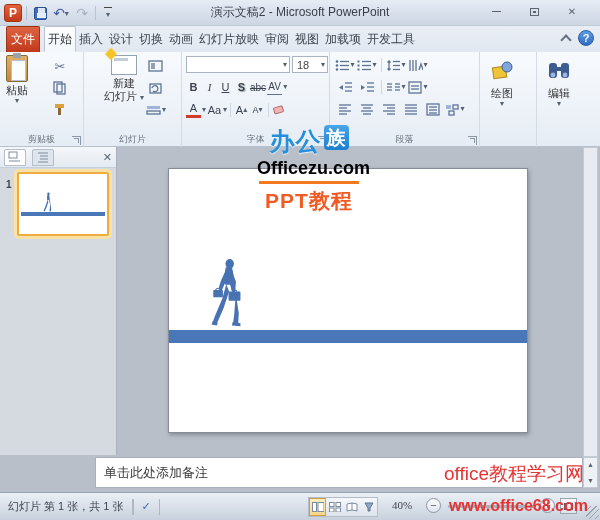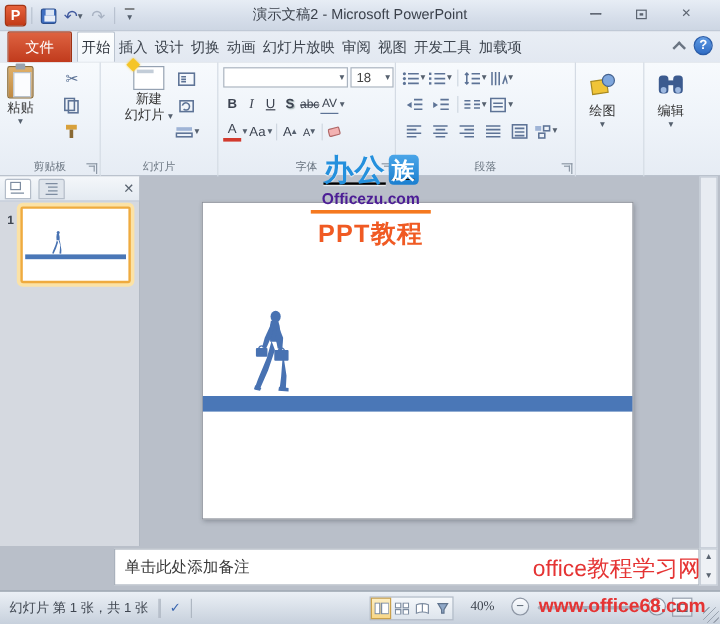--- a/index.html
+++ b/index.html
@@ -29,21 +29,21 @@
   .wbtn{width:28px;height:15px;display:flex;align-items:center;justify-content:center;color:#5c6470;font-size:10px;}
   .min-glyph{width:9px;height:1px;background:#5c6470;border:1px solid #5c6470;border-top:none;}
   .max-glyph{width:9px;height:8px;border:1px solid #5c6470;position:relative;}
   .max-glyph:before{content:"";position:absolute;left:2px;top:2px;width:3px;height:2px;background:#5c6470;}
 
   
   #tabrow{left:0;top:26px;width:600px;height:26px;background:linear-gradient(#e9eef5,#e2e8f1);}
   .tabs{display:flex;height:26px;align-items:flex-end;padding-left:6px;}
   .tab{font-size:12px;color:#3c434d;padding:5px 3px 5px;height:26px;display:flex;align-items:center;}
   .tab-file{background:linear-gradient(#de6341,#c03a1c);color:#fff;border:1px solid #9e3214;border-bottom:none;
-    border-radius:2px 2px 0 0;padding:5px 14px;margin-right:4px;}
+    border-radius:2px 2px 0 0;padding:5px 4px;margin-right:4px;}
   .tab-active{background:linear-gradient(#fdfefe,#f3f7fb);border:1px solid #bac3cf;border-bottom:1px solid #f3f7fb;
     border-radius:2px 2px 0 0;color:#2f353d;}
   .tabrow-right{right:6px;top:30px;display:flex;gap:8px;align-items:center;}
   .chev-up{width:8px;height:8px;border-left:2px solid #6a7482;border-top:2px solid #6a7482;transform:rotate(45deg);margin-top:3px;}
   .help-btn{width:16px;height:16px;border-radius:50%;background:linear-gradient(#5f9be4,#2f6cc4);color:#fff;
     font-size:11px;font-weight:bold;display:flex;align-items:center;justify-content:center;border:1px solid #2a5ca8;}
 
   
   #ribbon{left:0;top:52px;width:600px;height:95px;background:linear-gradient(#f7fafd,#eef3f9 55%,#e6ecf4);
     border-bottom:1px solid #b8c1cd;display:flex;}
@@ -62,25 +62,25 @@
   .newslide-ic:before{content:"";position:absolute;left:2px;top:2px;width:14px;height:3px;background:#c3cdd8;}
   .newslide-ic:after{content:"";position:absolute;left:-5px;top:-6px;width:8px;height:8px;background:#f5c527;transform:rotate(45deg);box-shadow:0 0 2px #f5c527;}
   .combo{background:#fff;border:1px solid #aab4c0;height:17px;display:flex;align-items:center;justify-content:space-between;
     font-size:11px;color:#444;padding:0 2px 0 4px;}
   .fbtn{min-width:15px;height:16px;display:flex;align-items:center;justify-content:center;font-size:11px;color:#3c4document type3-48;color:#3c4350;}
   .vline{width:1px;height:14px;background:#cfd7e0;margin:0 2px;}
   .icon16 svg{display:block;}
 
   
   #brandmark{left:257px;top:125px;width:104px;text-align:center;z-index:60;}
-  .brand-row{display:flex;align-items:center;justify-content:center;gap:2px;text-decoration:underline;}
+  .brand-row{display:flex;justify-content:center;gap:2px;}
   .brand-cn{font-size:25px;font-weight:bold;color:#2490dd;letter-spacing:1px;text-shadow:0 1px 1px rgba(255,255,255,.8);}
   .brand-box{width:25px;height:25px;background:linear-gradient(#4aa5e8,#1b7fd0);color:#fff;font-size:19px;font-weight:bold;
     border-radius:4px;display:flex;align-items:center;justify-content:center;}
-  .brand-site{font-size:13px;font-weight:bold;color:#4c1d95;margin-top:0px;}
+  .brand-site{font-size:18px;font-weight:bold;color:#000000;margin-top:0px;}
   .brand-rule{height:3px;background:#f5791f;margin:2px 2px 3px;}
   .brand-tag{font-size:21px;font-weight:bold;color:#f items05a23;color:#f05a23;letter-spacing:1px;}
 
   
   #leftpanel{left:0;top:147px;width:117px;height:308px;background:#d5d9e0;border-right:1px solid #aab1bc;}
   .lp-header{height:21px;background:linear-gradient(#f4f7fa,#e4eaf1);border-bottom:1px solid #c6cedb;display:flex;align-items:center;padding:0 4px;gap:6px;}
   .lp-tab{width:22px;height:17px;border:1px solid #b4bdc9;background:#fff;border-radius:2px 2px 0 0;display:flex;align-items:center;justify-content:center;}
   .lp-tab.inactive{background:#dfe5ec;}
   .lp-x{margin-left:auto;color:#5a6470;font-size:11px;}
   .thumb-num{position:absolute;left:6px;top:32px;font-size:10px;font-weight:bold;color:#3e4550;}
@@ -169,22 +169,22 @@
     <div class="tabs">
       <div class="tab tab-file">文件</div>
       <div class="tab tab-active">开始</div>
       <div class="tab">插入</div>
       <div class="tab">设计</div>
       <div class="tab">切换</div>
       <div class="tab">动画</div>
       <div class="tab">幻灯片放映</div>
       <div class="tab">审阅</div>
       <div class="tab">视图</div>
+      <div class="tab">加载项</div>
       <div class="tab">开发工具</div>
-      <div class="tab">加载项</div>
     </div>
   </div>
   <div class="tabrow-right abs">
     <div class="chev-up"></div>
     <div class="help-btn">
         <span>?</span>
       </div>
   </div>
 
   <div id="ribbon" class="abs">

